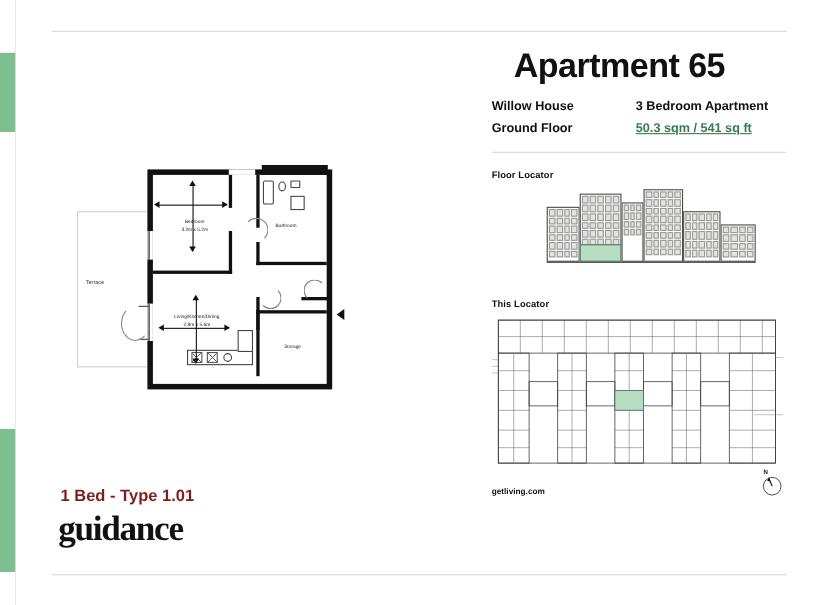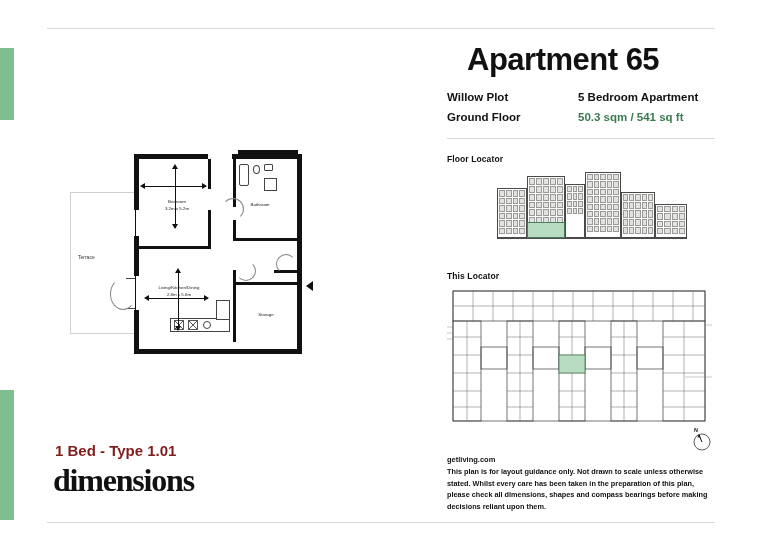--- a/index.html
+++ b/index.html
@@ -62,21 +62,21 @@
   .sub-row.r2 { top: 111px; }
   .sub-right {
     position: absolute;
     left: 578px;
     font-size: 11.5px;
     font-weight: bold;
     color: #111111;
     white-space: nowrap;
   }
   .sub-right.r1 { top: 91px; }
-  .sub-right.r2 { top: 111px; color: #3a7a50; }
+  .sub-right.r2 { top: 111px; color: #3a7a50; text-decoration: underline; }
 
   .section-label {
     position: absolute;
     left: 447px;
     font-size: 8.5px;
     font-weight: bold;
     color: #111111;
     letter-spacing: 0.1px;
   }
   .section-label.floor { top: 154px; }
@@ -247,21 +247,21 @@
     top: 462px;
     font-size: 32px;
     font-weight: bold;
     letter-spacing: -1.2px;
     color: #111111;
     font-family: "Liberation Serif", serif;
   }
   .disclaimer-site {
     position: absolute;
     left: 447px;
-    top: 455px;
+    top: 442px;
     font-size: 7.5px;
     font-weight: bold;
     color: #111111;
   }
   .disclaimer-body {
     position: absolute;
     left: 447px;
     top: 466px;
     width: 262px;
     font-size: 7.3px;
@@ -279,23 +279,23 @@
     <div class="white-gap" style="top:0px;height:48px;"></div>
     <div class="white-gap" style="top:120px;height:270px;"></div>
     <div class="white-gap" style="top:520px;height:30px;"></div>
   </div>
 
   <div class="hr" style="left:47px;top:28px;width:668px;"></div>
   <div class="hr" style="left:447px;top:138px;width:268px;"></div>
   <div class="hr" style="left:47px;top:522px;width:668px;"></div>
 
   <div class="title">Apartment 65</div>
-  <div class="sub-row r1">Willow Plot</div>
+  <div class="sub-row r1">Willow House</div>
   <div class="sub-row r2">Ground Floor</div>
-  <div class="sub-right r1">5 Bedroom Apartment</div>
+  <div class="sub-right r1">3 Bedroom Apartment</div>
   <div class="sub-right r2">50.3 sqm / 541 sq ft</div>
 
   <div class="section-label floor">Floor Locator</div>
   <div class="section-label plot">This Locator</div>
 
   <div class="plan-wrap">
 
     <div class="terrace"></div>
     <div class="terrace-label">Terrace</div>
 
@@ -643,17 +643,16 @@
   <div class="compass">
     <div class="compass-n">N</div>
     <svg width="24" height="24" viewBox="0 0 24 24">
       <circle cx="12" cy="14" r="8" fill="none" stroke="#333" stroke-width="0.8"></circle>
       <line x1="12" y1="14" x2="9" y2="7" stroke="#111" stroke-width="1"></line>
       <polygon points="9,6 10.6,9.4 7.4,9.2" fill="#111"></polygon>
     </svg>
   </div>
 
   <div class="type-label">1 Bed - Type 1.01</div>
-  <div class="logo">dimensions</div>
+  <div class="logo">guidance</div>
   <div class="disclaimer-site">getliving.com</div>
-  <div class="disclaimer-body">This plan is for layout guidance only. Not drawn to scale unless otherwise stated. Whilst every care has been taken in the preparation of this plan, please check all dimensions, shapes and compass bearings before making decisions reliant upon them.</div>
 
 </div>
 
 </body></html>

